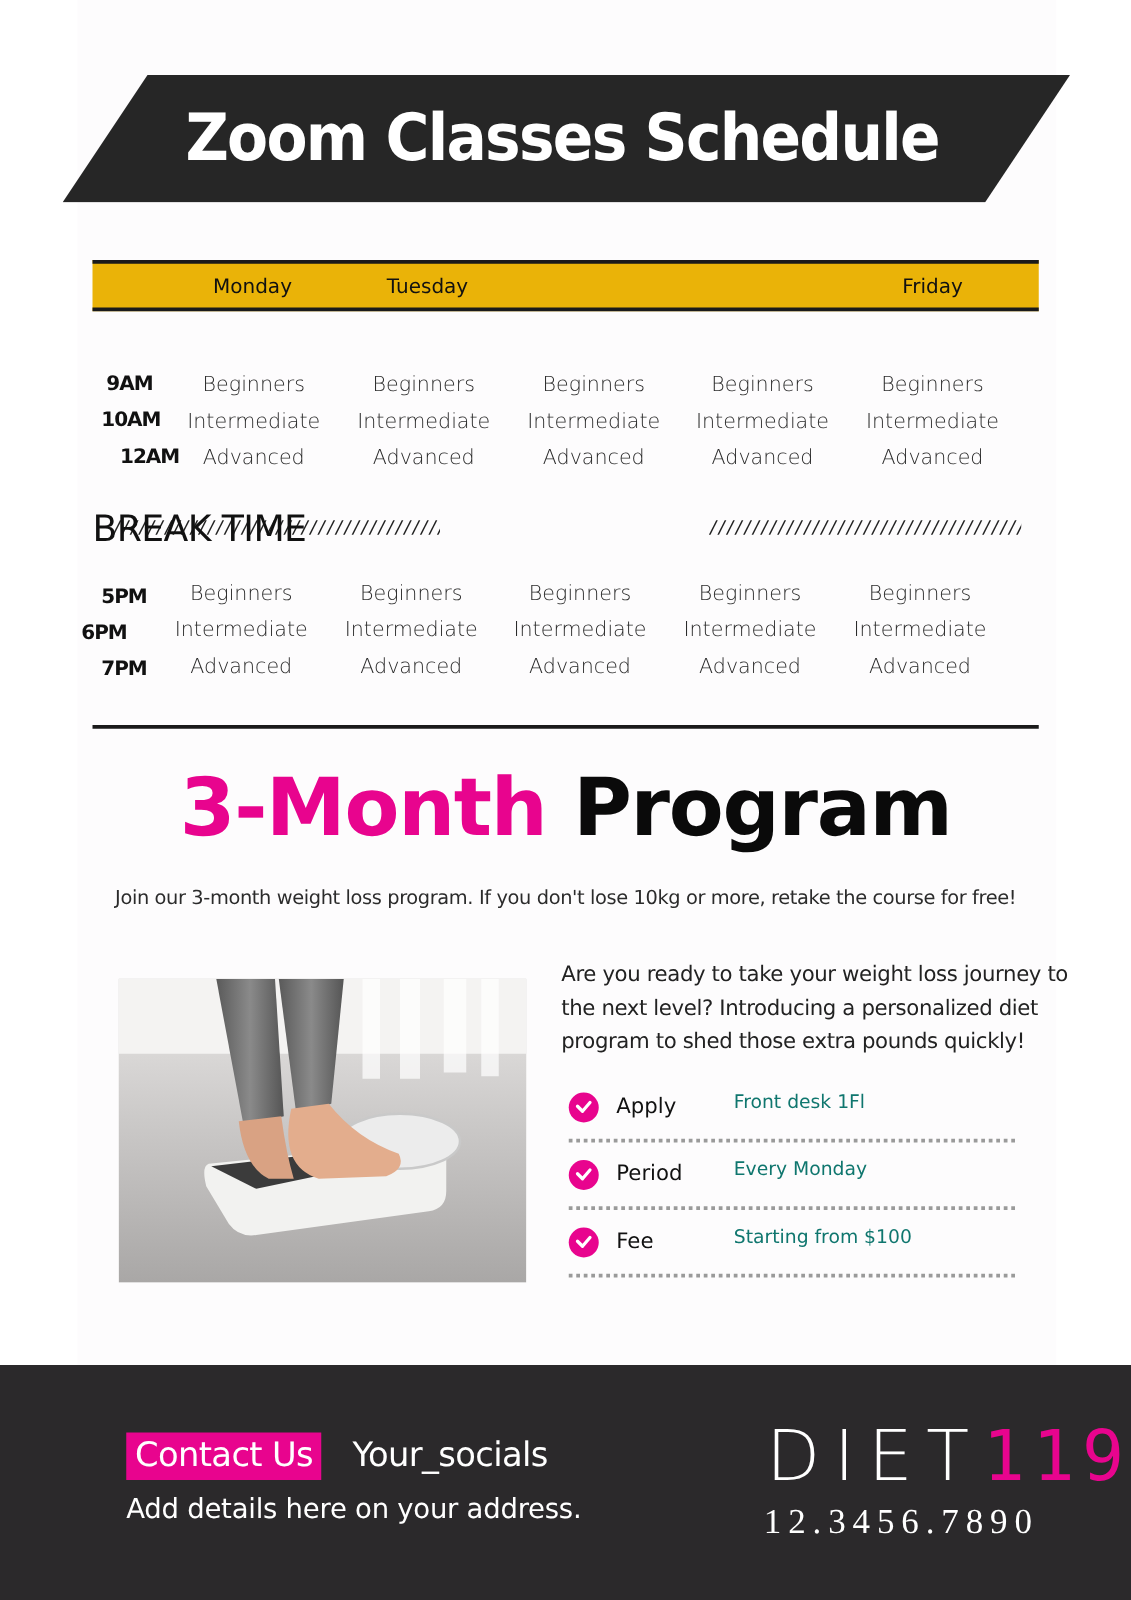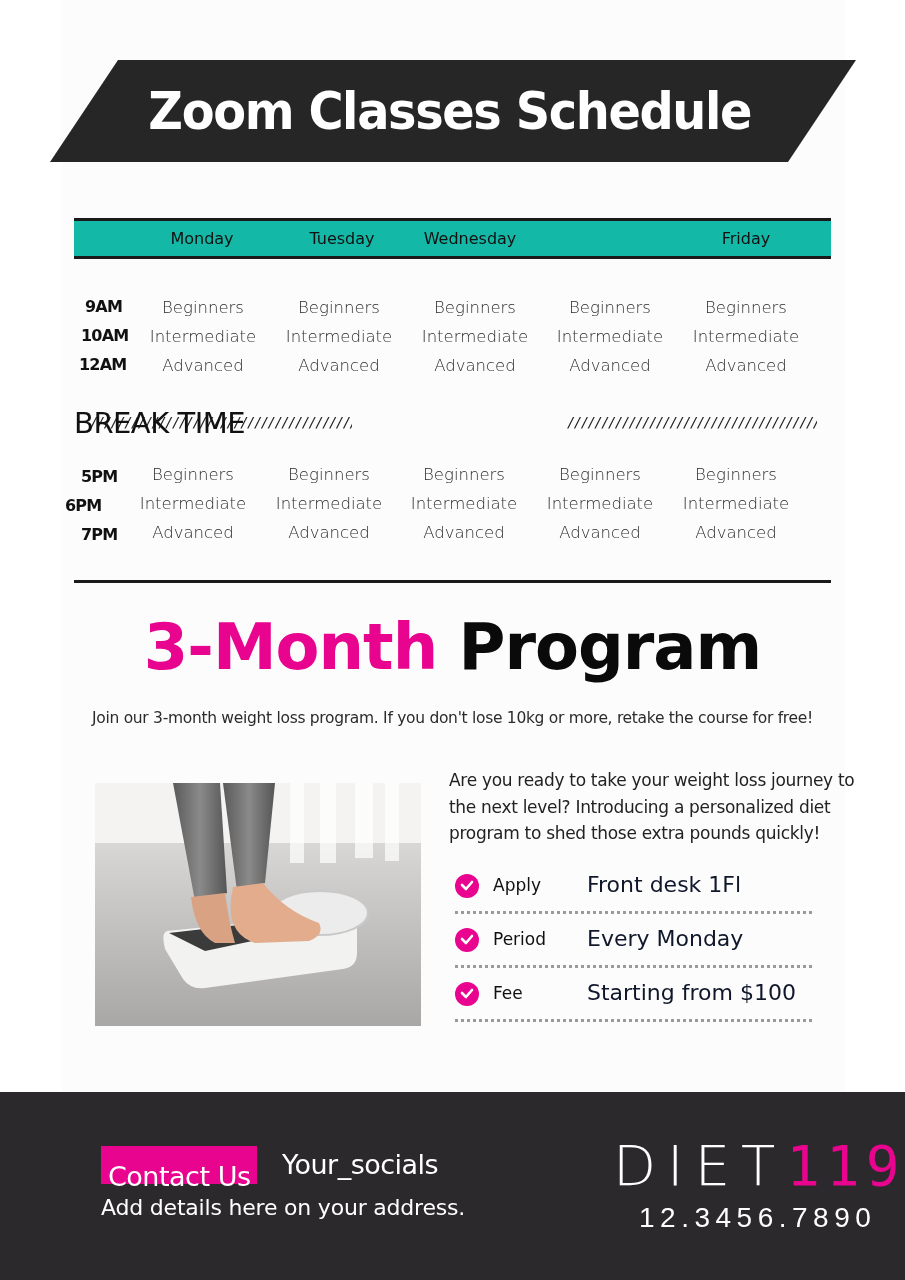--- a/index.html
+++ b/index.html
@@ -9,22 +9,22 @@
   .page-inner { position: absolute; left: 62px; top: 0; width: 783px; height: 1092px; background: #fdfcfd; }
 
   
   .title-banner { position: absolute; left: 50px; top: 60px; width: 806px; height: 102px;
     background: #262626; clip-path: polygon(68px 0, 100% 0, 738px 100%, 0 100%); }
   .title-text { position: absolute; left: 0; right: 0; top: 60px; height: 102px; line-height: 102px;
     text-align: center; font-family: "DejaVu Sans", sans-serif; font-size: 52px; color: #ffffff;
     letter-spacing: -1.5px; transform: scaleX(0.92); padding-right: 6px; }
 
   
-  .schedule-header { position: absolute; left: 74px; top: 218px; width: 757px; height: 41px;
-    background: #14b8a6; border-top: 3px solid #1a1a1a; border-bottom: 3px solid #1a1a1a; }
+  .schedule-header { position: absolute; left: 74px; top: 208px; width: 757px; height: 41px;
+    background: #eab308; border-top: 3px solid #1a1a1a; border-bottom: 3px solid #1a1a1a; }
   .day-label { position: absolute; top: 0; height: 35px; line-height: 35px; width: 140px;
     text-align: center; font-size: 16px; color: #111; font-weight: 500; }
 
   .time-label { position: absolute; width: 70px; text-align: left; font-size: 16px; font-weight: bold;
     color: #111; letter-spacing: -0.8px; }
   .cell { position: absolute; width: 140px; text-align: center; font-size: 16.5px; color: #2b2b2b; font-weight: 300; }
 
   .break-row { position: absolute; left: 74px; top: 406px; width: 757px; height: 40px; }
   .slashes { position: absolute; top: 8px; font-size: 14px; font-style: italic; letter-spacing: -1.6px;
     color: #222; white-space: nowrap; overflow: hidden; font-family: "DejaVu Sans Mono", monospace; }
@@ -44,66 +44,65 @@
   .photo { position: absolute; left: 95px; top: 783px; width: 326px; height: 243px; overflow: hidden; background: #d6d4d3; }
 
   .intro-text { position: absolute; left: 449px; top: 767px; width: 420px; font-size: 17px; line-height: 26.5px;
     color: #222; letter-spacing: -0.3px; }
 
   .info-row { position: absolute; left: 455px; width: 357px; height: 44px; }
   .info-row .dots { position: absolute; left: 0; right: 0; bottom: 0; border-bottom: 3px dotted #9a9a9a; }
   .check { position: absolute; left: 0; top: 4px; width: 24px; height: 24px; border-radius: 50%; background: #e8048e; }
   .check svg { position: absolute; left: 5px; top: 6px; }
   .info-key { position: absolute; left: 38px; top: 5px; font-size: 17px; color: #111; }
-  .info-val { position: absolute; left: 132px; top: 2px; font-size: 22px; color: #0f172a; }
+  .info-val { position: absolute; left: 132px; top: 2px; font-size: 15px; color: #0f766e; }
 
   
   .footer { position: absolute; left: 0; top: 1092px; width: 905px; height: 188px; background: #2b292b; }
-  .contact-badge { position: absolute; left: 101px; top: 1146px; height: 38px; padding: 12px 7px;
+  .contact-badge { position: absolute; left: 101px; top: 1146px; height: 38px; padding: 0 7px;
     background: #e8048e; color: #fff; font-size: 27px; line-height: 38px; letter-spacing: -0.5px; }
   .socials { position: absolute; left: 282px; top: 1146px; line-height: 38px; font-size: 27px; color: #fff; letter-spacing: -0.5px; }
   .address { position: absolute; left: 101px; top: 1195px; font-size: 22px; color: #fff; letter-spacing: -0.2px; }
   .brand { position: absolute; left: 613px; top: 1138px; font-size: 56px; letter-spacing: 11px; line-height: 56px;
     font-family: "DejaVu Sans", sans-serif; font-weight: 300; }
   .brand .w { color: #ffffff; }
   .brand .p { color: #e8048e; font-family: "DejaVu Sans Mono", monospace; letter-spacing: 6px; }
   .phone { position: absolute; left: 611px; top: 1202px; font-size: 28px; letter-spacing: 5.5px; color: #fff;
-    font-family: Liberation Sans, sans-serif; margin-left: 28px; }
+    font-family: Liberation Serif, serif; }
 </style>
 </head>
 <body>
 
 <div class="page-inner"></div>
 
 <div class="title-banner"></div>
 <h1 class="title-text">Zoom Classes Schedule</h1>
 
 <div class="schedule-header">
   <div class="day-label" style="left:58px">Monday</div>
   <div class="day-label" style="left:198px">Tuesday</div>
-  <div class="day-label" style="left:326px">Wednesday</div>
   <div class="day-label" style="left:602px">Friday</div>
 </div>
 
 <div>
   <div class="time-label" style="left:85px;top:297px">9AM</div>
   <div class="cell" style="left:133px;top:298px">Beginners</div>
   <div class="cell" style="left:269px;top:298px">Beginners</div>
   <div class="cell" style="left:405px;top:298px">Beginners</div>
   <div class="cell" style="left:540px;top:298px">Beginners</div>
   <div class="cell" style="left:676px;top:298px">Beginners</div>
 
   <div class="time-label" style="left:81px;top:326px">10AM</div>
   <div class="cell" style="left:133px;top:327px">Intermediate</div>
   <div class="cell" style="left:269px;top:327px">Intermediate</div>
   <div class="cell" style="left:405px;top:327px">Intermediate</div>
   <div class="cell" style="left:540px;top:327px">Intermediate</div>
   <div class="cell" style="left:676px;top:327px">Intermediate</div>
 
-  <div class="time-label" style="left:79px;top:355px">12AM</div>
+  <div class="time-label" style="left:96px;top:355px">12AM</div>
   <div class="cell" style="left:133px;top:356px">Advanced</div>
   <div class="cell" style="left:269px;top:356px">Advanced</div>
   <div class="cell" style="left:405px;top:356px">Advanced</div>
   <div class="cell" style="left:540px;top:356px">Advanced</div>
   <div class="cell" style="left:676px;top:356px">Advanced</div>
 </div>
 
 <div class="break-row">
   <div class="slashes" style="left:16px;width:262px">//////////////////////////////////////////////</div>
   <div class="break-title">BREAK TIME</div>

